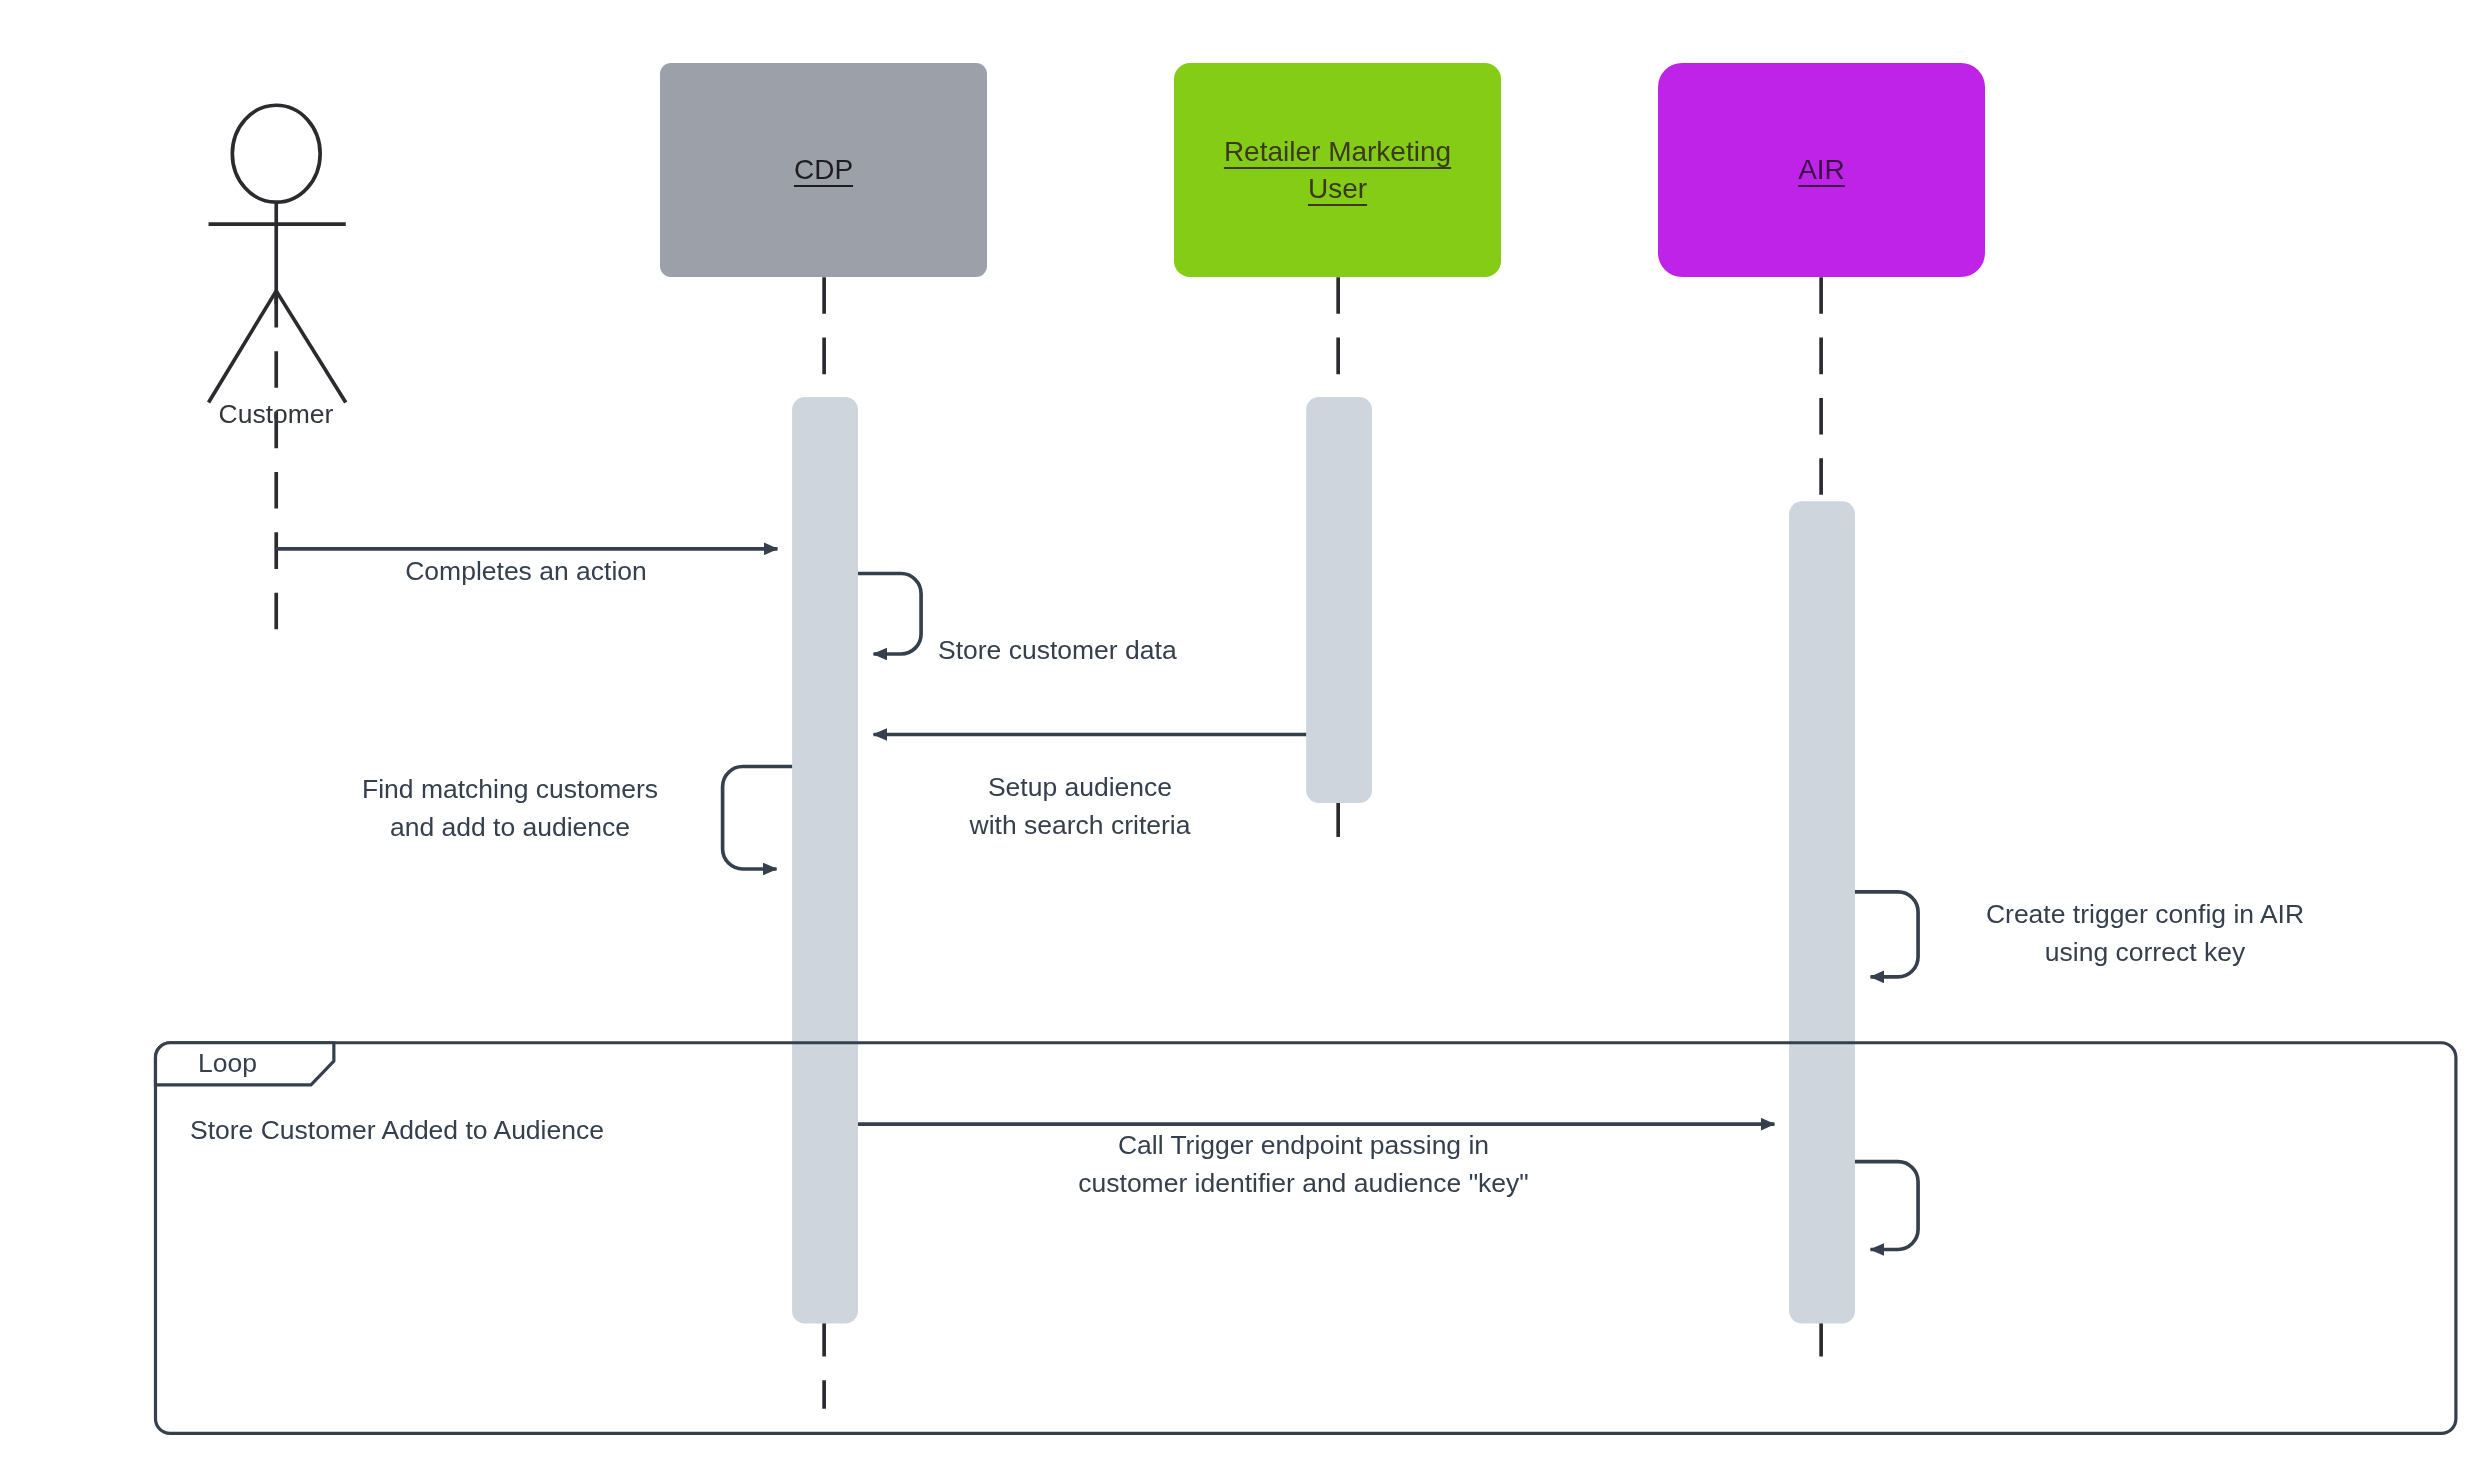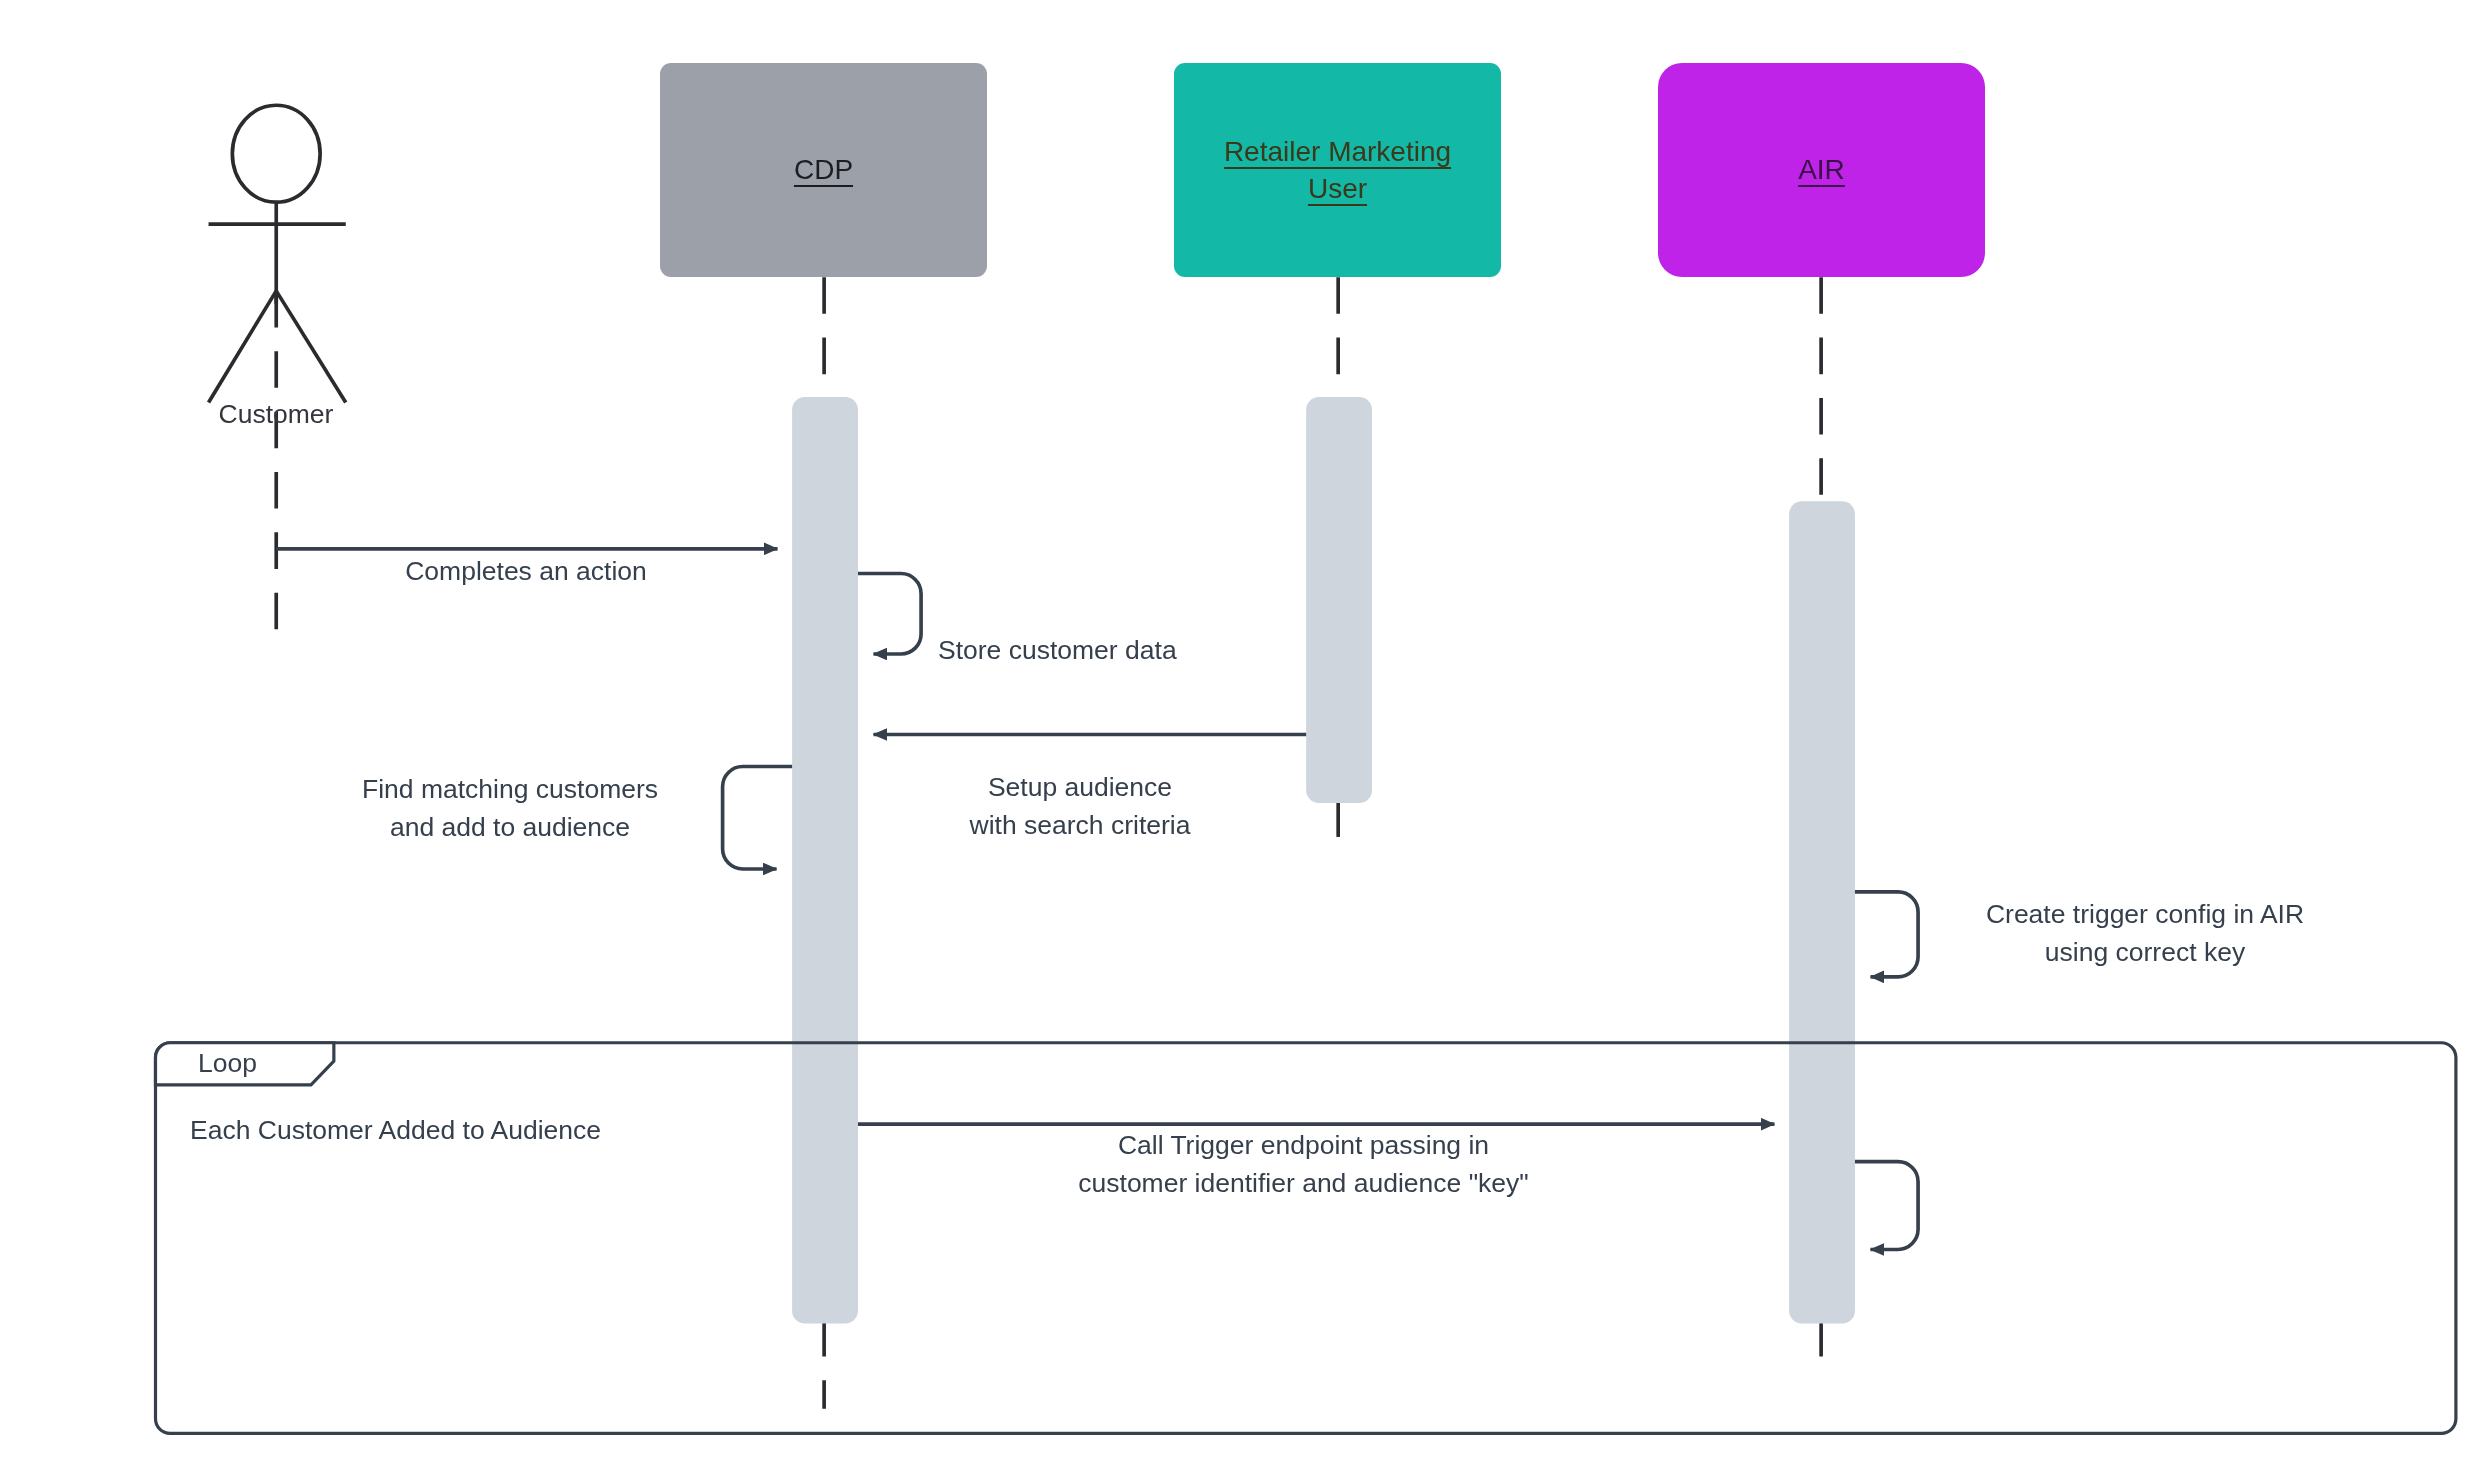--- a/index.html
+++ b/index.html
@@ -130,21 +130,21 @@
 
     <line x1="938" y1="1229" x2="1940" y2="1229" stroke="#36404d" stroke-width="4" marker-end="url(#arrowFilledR)"></line>
 
     <path d="M2028,1270 L2075,1270 A22,22 0 0 1 2097,1292 L2097,1344 A22,22 0 0 1 2075,1366 L2045,1366" fill="none" stroke="#36404d" stroke-width="4" marker-end="url(#arrowFilledL)"></path>
   </svg>
 
   <div class="lifeline-box" style="left:660px; top:63px; width:327px; height:214px; background:#9ba0a9;">
     <span class="lifeline-box-label" style="color:#1d1d22;">CDP</span>
   </div>
 
-  <div class="lifeline-box" style="left:1174px; top:63px; width:327px; height:214px; background:#14b8a6;">
+  <div class="lifeline-box" style="left:1174px; top:63px; width:327px; height:214px; background:#84cc16;border-radius:16px;">
     <span class="lifeline-box-label" style="color:#3a3a1a; max-width:285px;">Retailer Marketing User</span>
   </div>
 
   <div class="lifeline-box" style="left:1658px; top:63px; width:327px; height:214px; background:#bf23e8;border-radius:24px;">
     <span class="lifeline-box-label" style="color:#3a1046;">AIR</span>
   </div>
 
   <div class="actor-label" style="left:166px; top:399px; width:220px;">Customer</div>
 
   <div class="msg-label" style="left:302px; top:553px; width:448px;">Completes an action</div>
@@ -159,16 +159,16 @@
 
   <div class="msg-label" style="left:1930px; top:896px; width:430px;">Create trigger config in AIR
 using correct key</div>
 
   <div class="msg-label" style="left:942px; top:1127px; width:723px;">Call Trigger endpoint passing in
 customer identifier and audience "key"</div>
 
 
   <div class="frag-kind-label" style="left:198px; top:1048px;">Loop</div>
 
-  <div class="frag-cond-label" style="left:190px; top:1115px;">Each Customer Added to Audience</div>
+  <div class="frag-cond-label" style="left:190px; top:1115px;">Store Customer Added to Audience</div>
 
 </div>
 
 
 </body></html>

